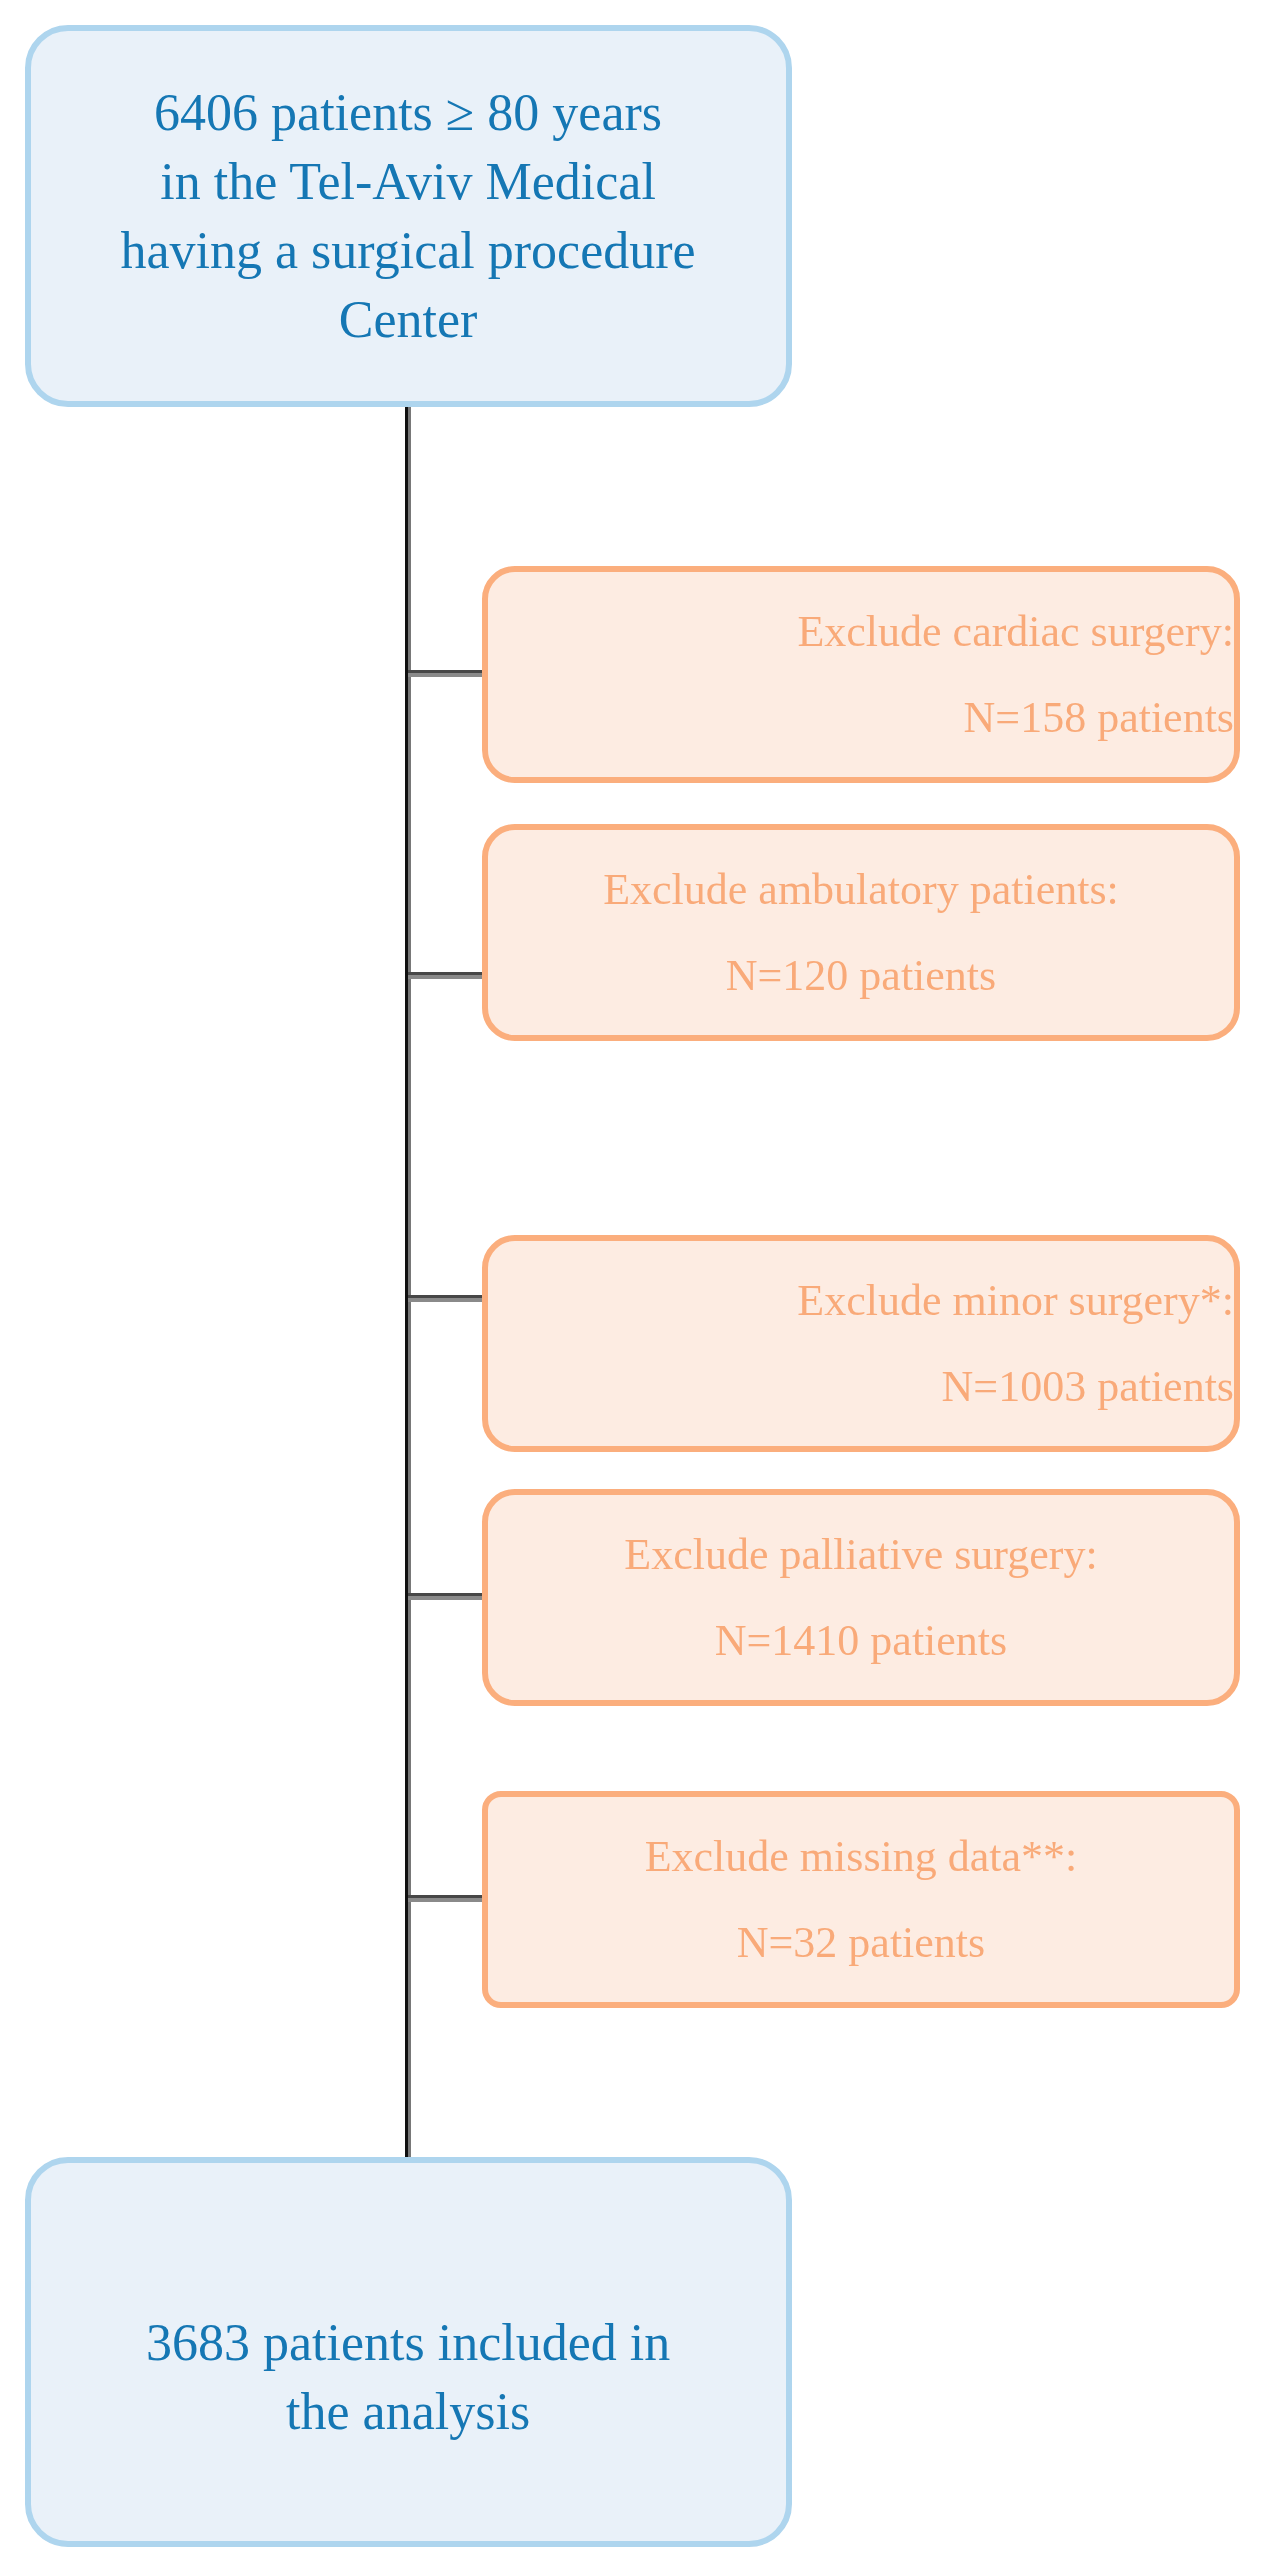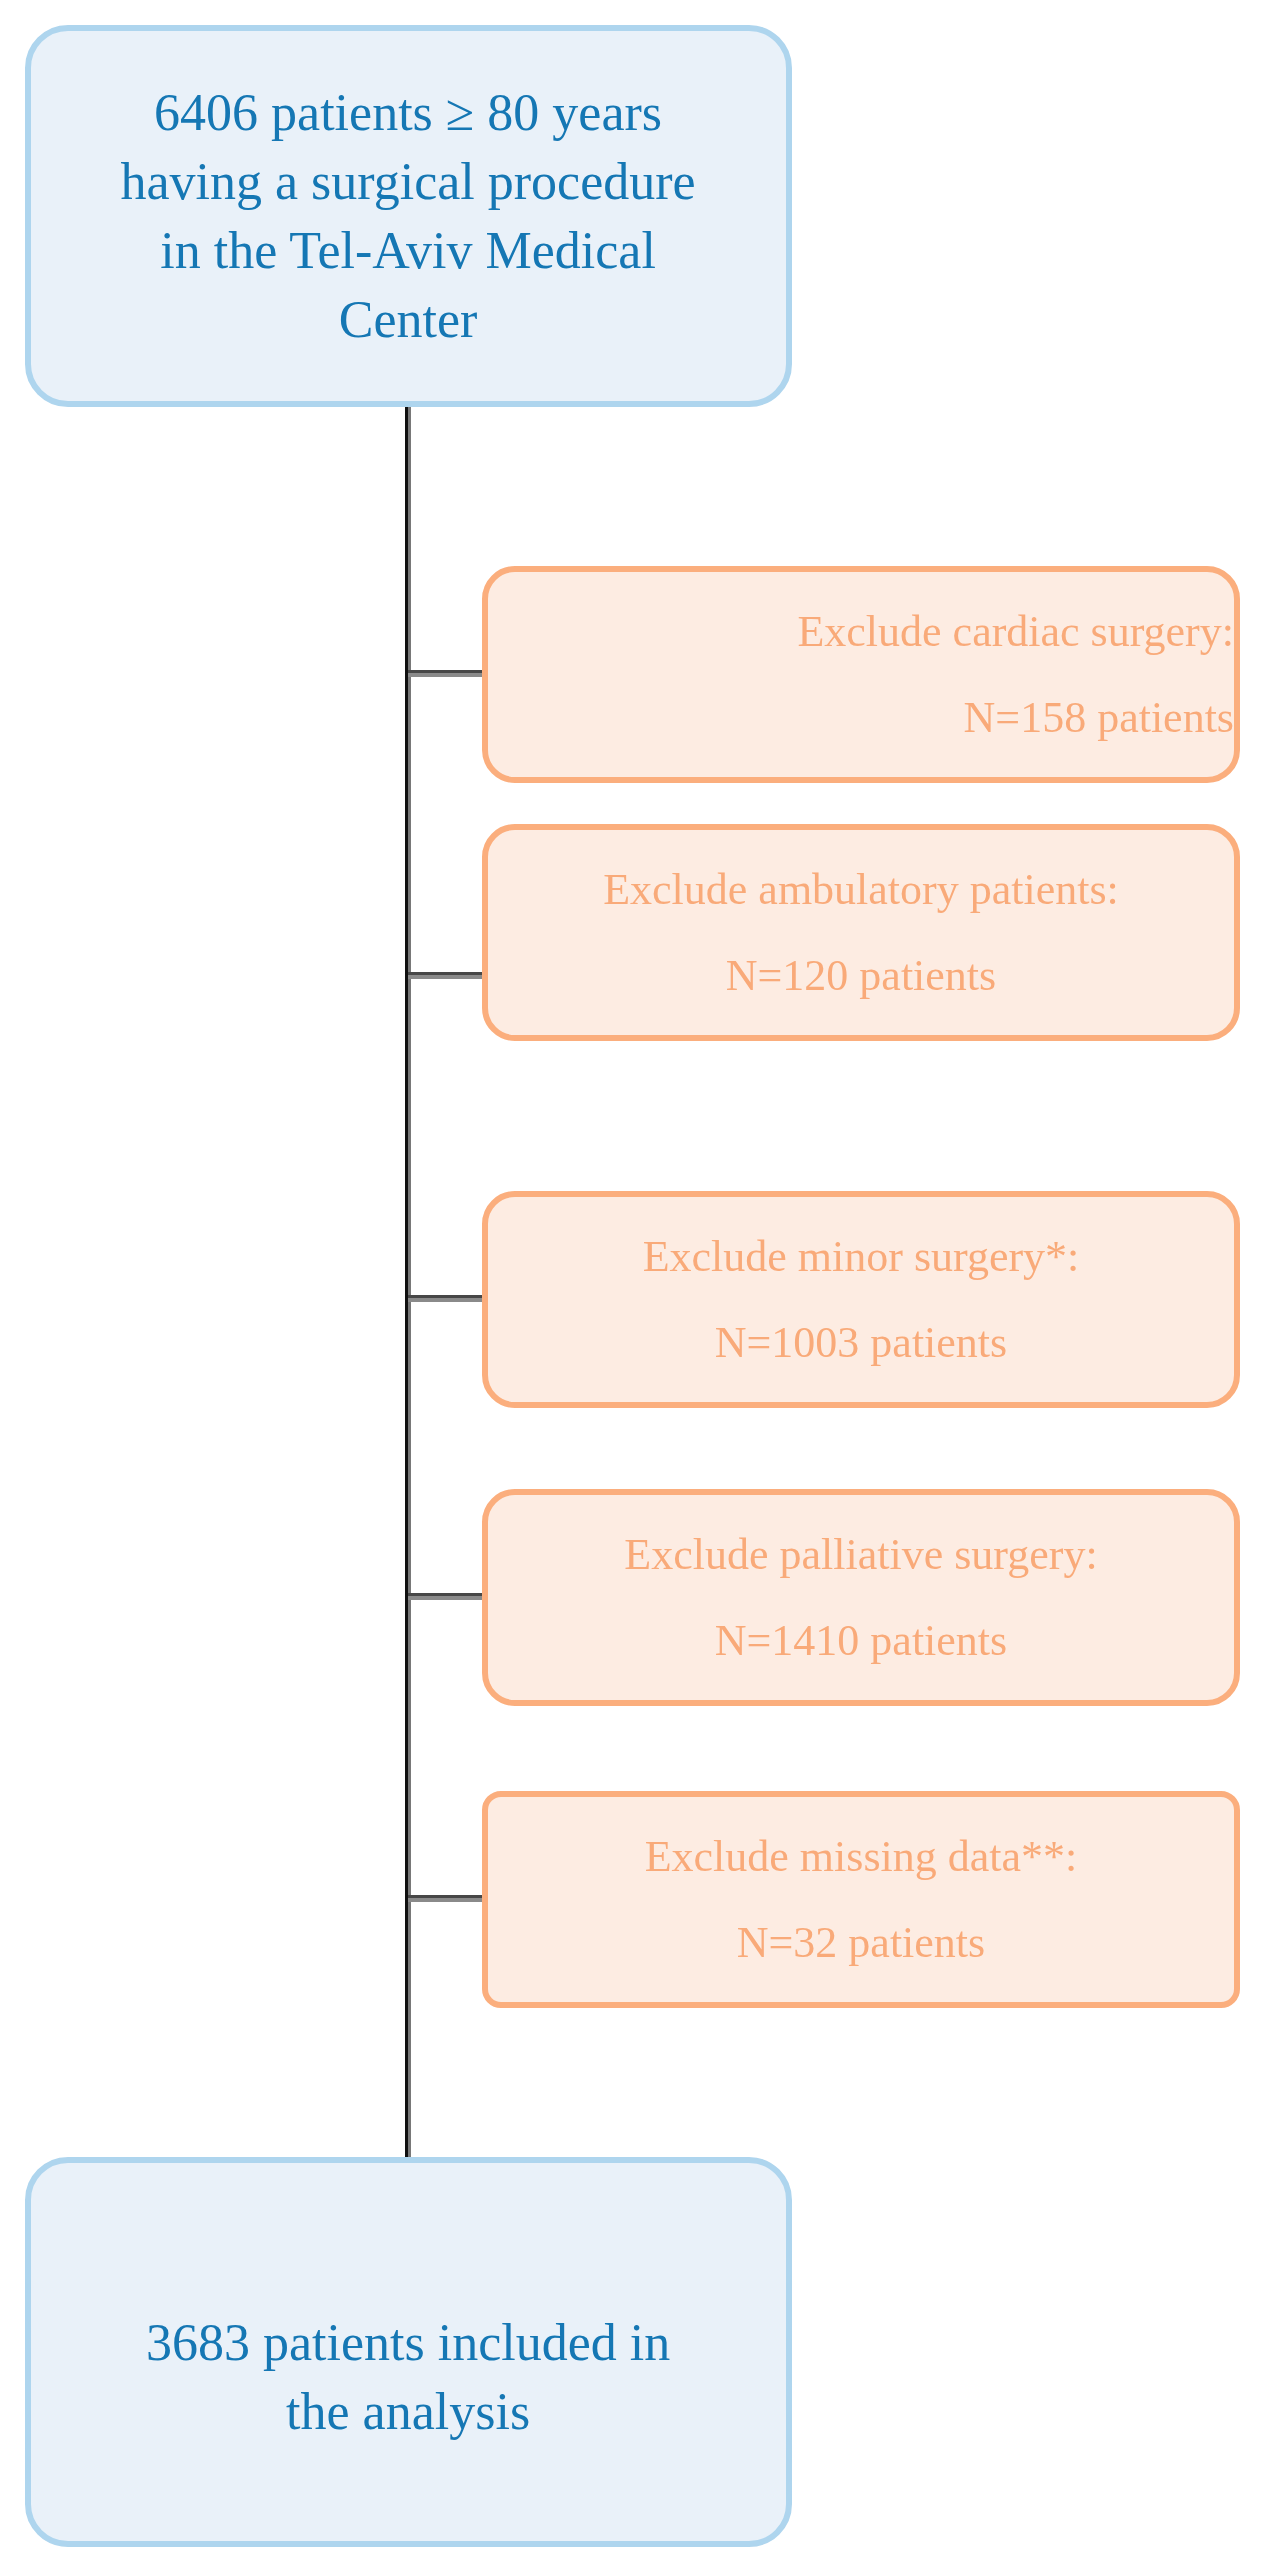--- a/index.html
+++ b/index.html
@@ -74,42 +74,42 @@
     background: #fdece2;
     border: 6.6px solid #fbae7d;
     border-radius: 33px;
     color: #f9aa79;
     font-size: 44px;
     line-height: 57px;
     gap: 29.5px;
   }
   .box.ex1 { top: 566px; align-items: flex-end; }
   .box.ex2 { top: 824px; }
-  .box.ex3 { top: 1191px; }
+  .box.ex3 { top: 1235px; align-items: flex-end; }
   .box.ex4 { top: 1489px; }
   .box.ex5 { top: 1791px; border-radius: 19px; }
 
   .line { display: block; }
 </style>
 </head>
 <body>
 
 <div class="canvas">
 
   <div class="vline"></div>
   <div class="hline b1"></div>
   <div class="hline b2"></div>
   <div class="hline b3"></div>
   <div class="hline b4"></div>
   <div class="hline b5"></div>
 
   <div class="box include top-box">
     <span class="line">6406 patients ≥ 80 years</span>
+    <span class="line">in the Tel-Aviv Medical</span>
     <span class="line">having a surgical procedure</span>
-    <span class="line">in the Tel-Aviv Medical</span>
     <span class="line">Center</span>
   </div>
 
   <div class="box exclude ex1">
     <span class="line">Exclude cardiac surgery:</span>
     <span class="line">N=158 patients</span>
   </div>
 
   <div class="box exclude ex2">
     <span class="line">Exclude ambulatory patients:</span>

